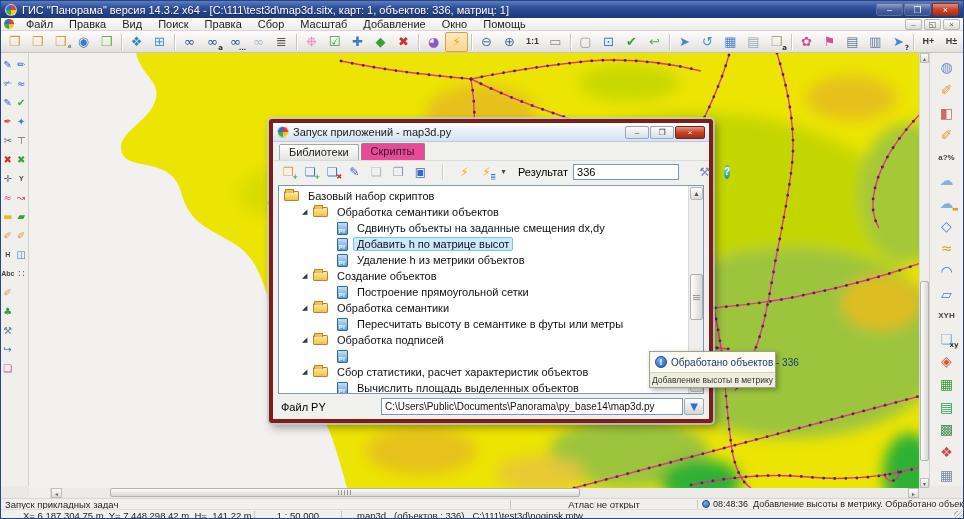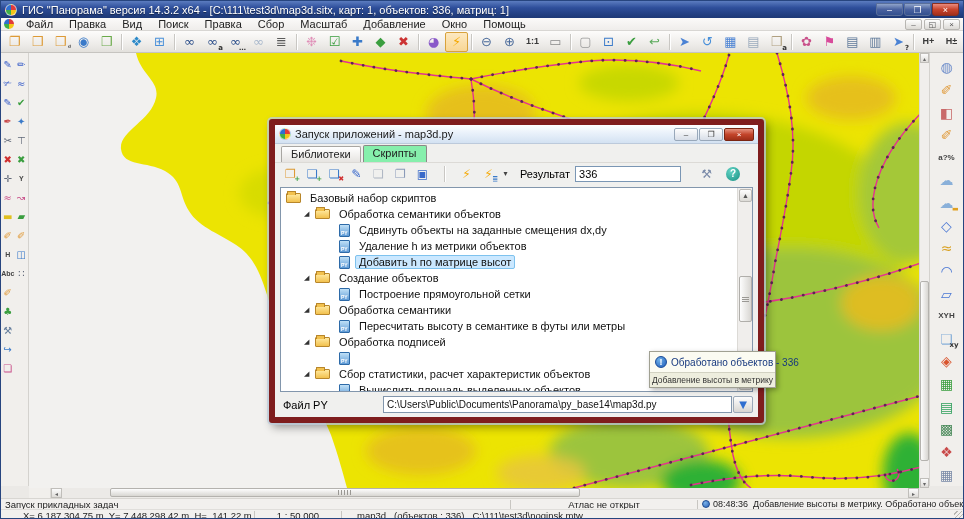--- a/index.html
+++ b/index.html
@@ -86,34 +86,34 @@
     border-top:1px solid #d8d6d2; display:flex; align-items:center; font-size:9.5px; color:#222; }
   .status2 { position:absolute; left:0; right:0; top:508px; height:11px; background:#f2f0ee;
     border-top:1px solid #e0dedb; display:flex; align-items:center; font-size:9.5px; color:#222; }
   .scell { white-space:pre; overflow:hidden; }
   .ssep { width:1px; height:9px; background:#c8c6c2; margin:0 3px; flex:0 0 auto; }
   .info-dot { width:8px; height:8px; border-radius:50%; flex:0 0 auto; margin:0 3px 0 1px;
     background:radial-gradient(circle at 35% 30%,#7ab2e8,#2d62b8); border:1px solid #1d4a90; }
   .grip { width:9px; height:9px; margin-left:auto; flex:0 0 auto;
     background:repeating-linear-gradient(135deg,transparent 0 2px,#b8b6b2 2px 3px); }
   
-  .dialog { position:absolute; left:268px; top:118px; width:495px; height:304px; z-index:30;
-    background:#f0f0ee; border:6px solid #7f1d1d; border-radius:3px;
+  .dialog { position:absolute; left:268px; top:118px; width:444px; height:304px; z-index:30;
+    background:#f0f0ee; border:4px solid #7f1d1d; border-radius:3px;
     box-shadow:0 0 0 2px rgba(190,205,220,.75), 3px 4px 10px rgba(0,0,0,.4); }
   .dlg-title { height:19px; display:flex; align-items:center; gap:4px; padding:0 4px;
     background:linear-gradient(#fdfeff,#e9f1fa 45%,#d3e2f2); border-bottom:1px solid #bccadb;
     border-radius:2px 2px 0 0; font-size:11px; color:#1a1a1a; }
   .dlg-controls { margin-left:auto; display:flex; gap:1px; }
   .dlg-btn { width:24px; height:13px; font-size:8px; color:#333; display:flex; align-items:center; justify-content:center;
     background:linear-gradient(#fdfdfd,#d8dee8); border:1px solid #98a8ba; border-radius:2px; }
   .dlg-btn.close { width:30px; color:#fff; background:linear-gradient(#e6927f,#c3442a 50%,#9e2e18); border-color:#7a2512; }
   .dlg-tabs { height:18px; display:flex; gap:2px; padding:2px 6px 0; align-items:flex-end; }
   .tab { padding:1px 9px 2px; font-size:11px; color:#222; background:linear-gradient(#ffffff,#e6e4e1);
     border:1px solid #a8a6a2; border-bottom:none; border-radius:2px 2px 0 0; }
-  .tab.active { background:#86efac; padding-bottom:3px; border-color:#8a8886; }
+  .tab.active { background:#ec4899; padding-bottom:3px; border-color:#8a8886; }
   .dlg-toolbar { height:22px; display:flex; align-items:center; gap:1px; padding:0 5px;
     border-top:1px solid #dcdad6; }
   .dlg-toolbar .tb-item { width:21px; height:19px; }
   .dlg-toolbar .tb-item .glyph { font-size:12px; }
   .dlg-toolbar .tb-item.dd { width:11px; }
   .dlg-toolbar .tb-item.dd .glyph { font-size:8px; }
   .result-label { font-size:11px; margin:0 4px 0 8px; }
   .result-input { width:106px; height:16px; border:1px solid #7a96b4; font-size:11px; padding:0 3px;
     font-family:"Liberation Sans",sans-serif; background:#fff; }
   .attach { margin-left:14px; }
@@ -754,29 +754,29 @@
           <div class="tree-row lvl1 folder">
           <span class="arrow">◢</span>
           <span class="ticon"></span>
           <span class="tlabel">Обработка семантики объектов</span>
         </div>
           <div class="tree-row lvl2 script">
 
           <span class="ticon"></span>
           <span class="tlabel">Сдвинуть объекты на заданные смещения dx,dy</span>
         </div>
+          <div class="tree-row lvl2 script sel">
+
+          <span class="ticon"></span>
+          <span class="tlabel">Добавить h по матрице высот</span>
+        </div>
           <div class="tree-row lvl2 script">
 
           <span class="ticon"></span>
           <span class="tlabel">Удаление h из метрики объектов</span>
-        </div>
-          <div class="tree-row lvl2 script sel">
-
-          <span class="ticon"></span>
-          <span class="tlabel">Добавить h по матрице высот</span>
         </div>
           <div class="tree-row lvl1 folder">
           <span class="arrow">◢</span>
           <span class="ticon"></span>
           <span class="tlabel">Создание объектов</span>
         </div>
           <div class="tree-row lvl2 script">
 
           <span class="ticon"></span>
           <span class="tlabel">Построение прямоугольной сетки</span>

